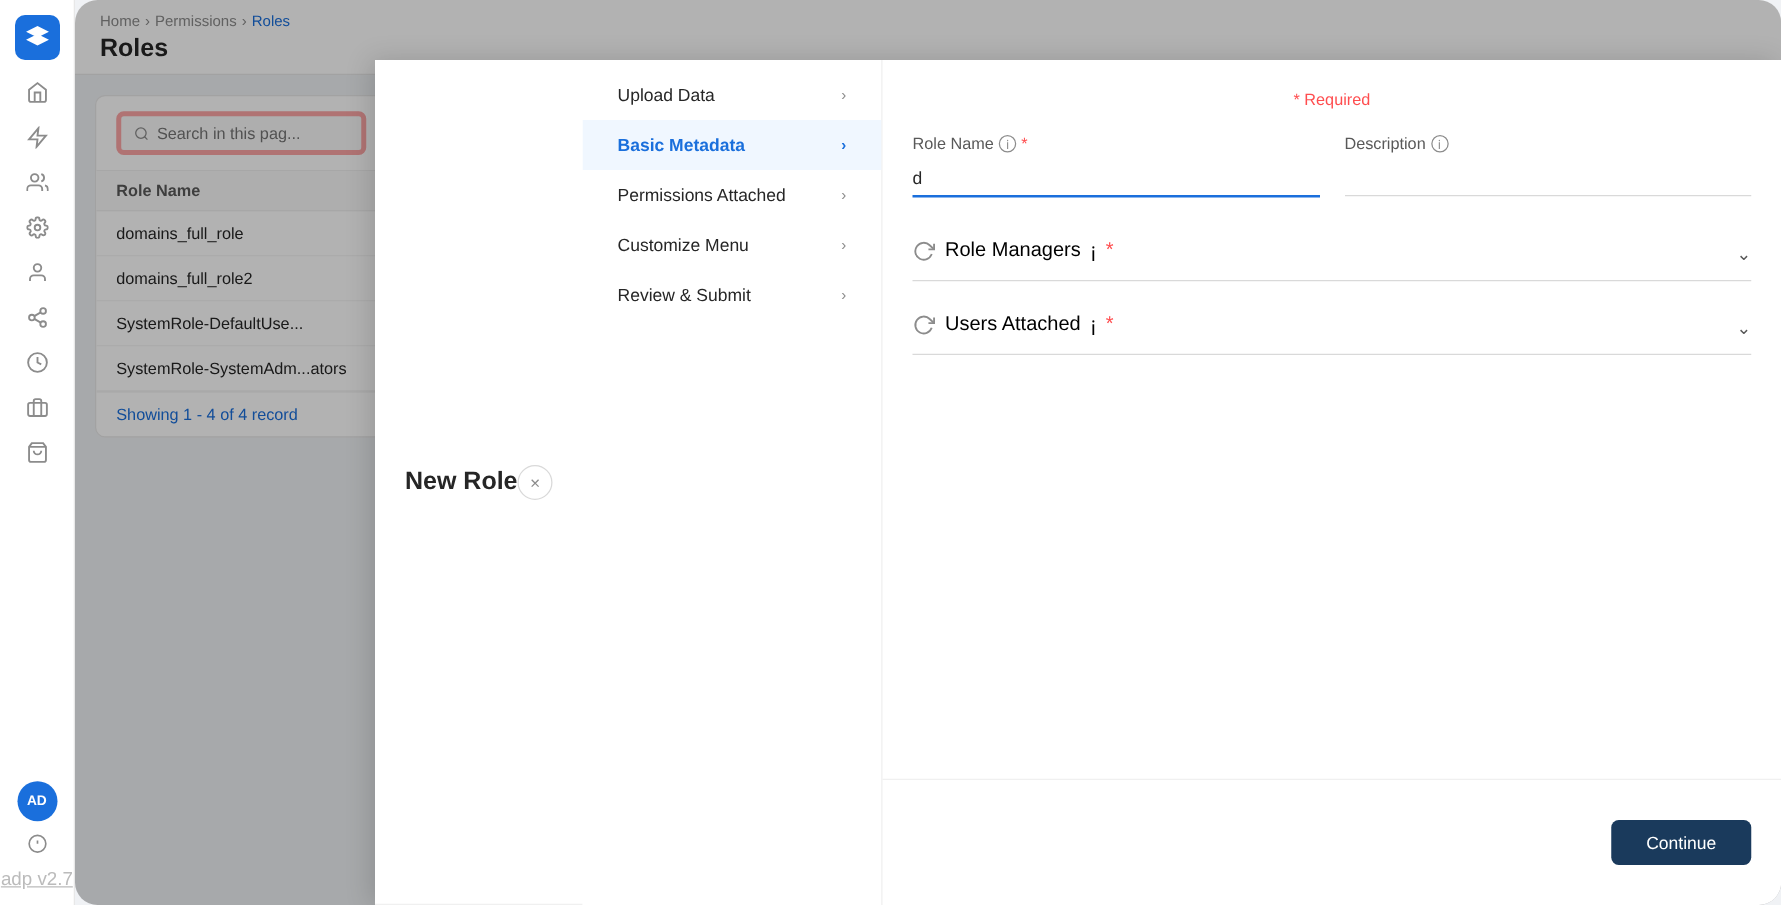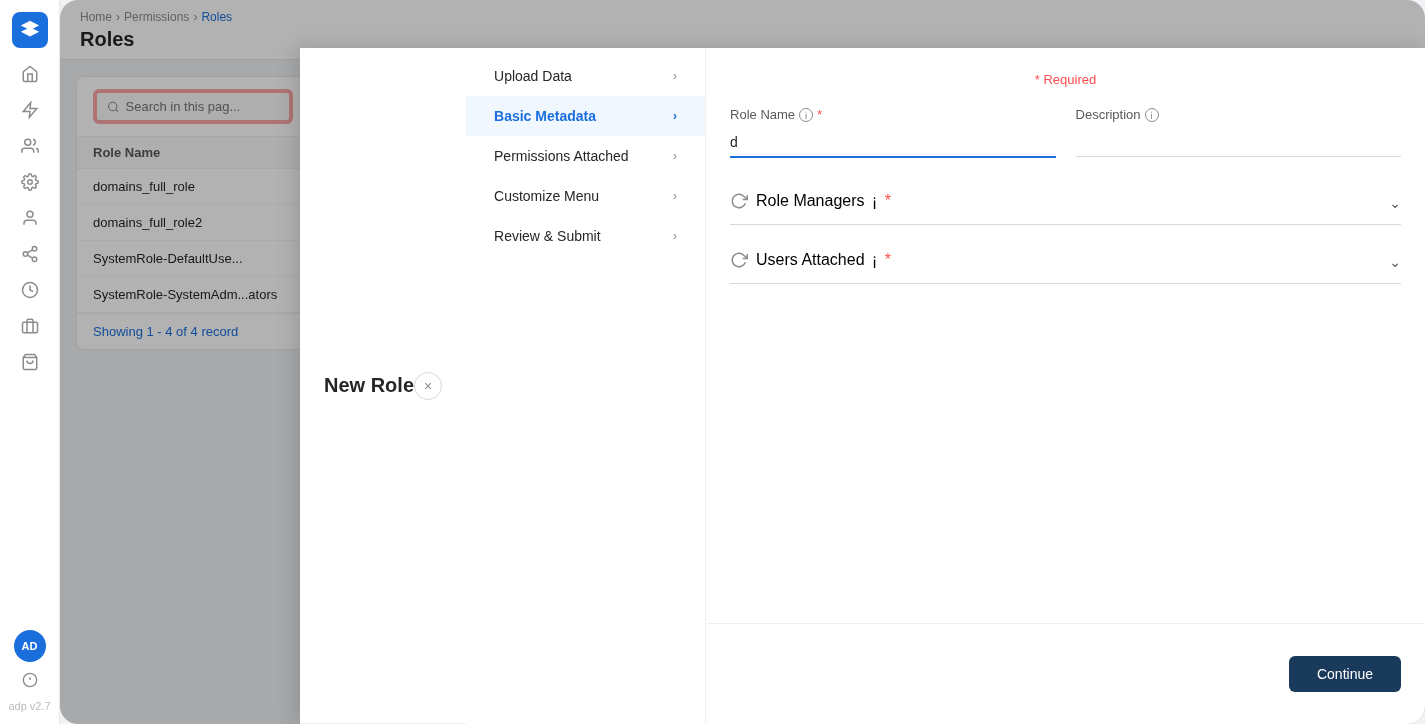--- a/index.html
+++ b/index.html
@@ -39,21 +39,21 @@
       background: #1a6fdc;
       border-radius: 50%;
       display: flex; align-items: center; justify-content: center;
       color: white; font-size: 11px; font-weight: 600;
     }
     .sidebar-info {
       width: 36px; height: 36px;
       display: flex; align-items: center; justify-content: center;
       color: #8c8c8c; font-size: 16px;
     }
-    .sidebar-version { font-size: 11px; color: #bbb; margin-top: 2px; }
+    .sidebar-version { font-size: 15px; color: #bbb; margin-top: 2px; text-decoration: underline; }
 
     
     .main-area {
       flex: 1;
       display: flex;
       flex-direction: column;
       overflow: hidden;
       position: relative;
       border-radius: 18px;
     }

